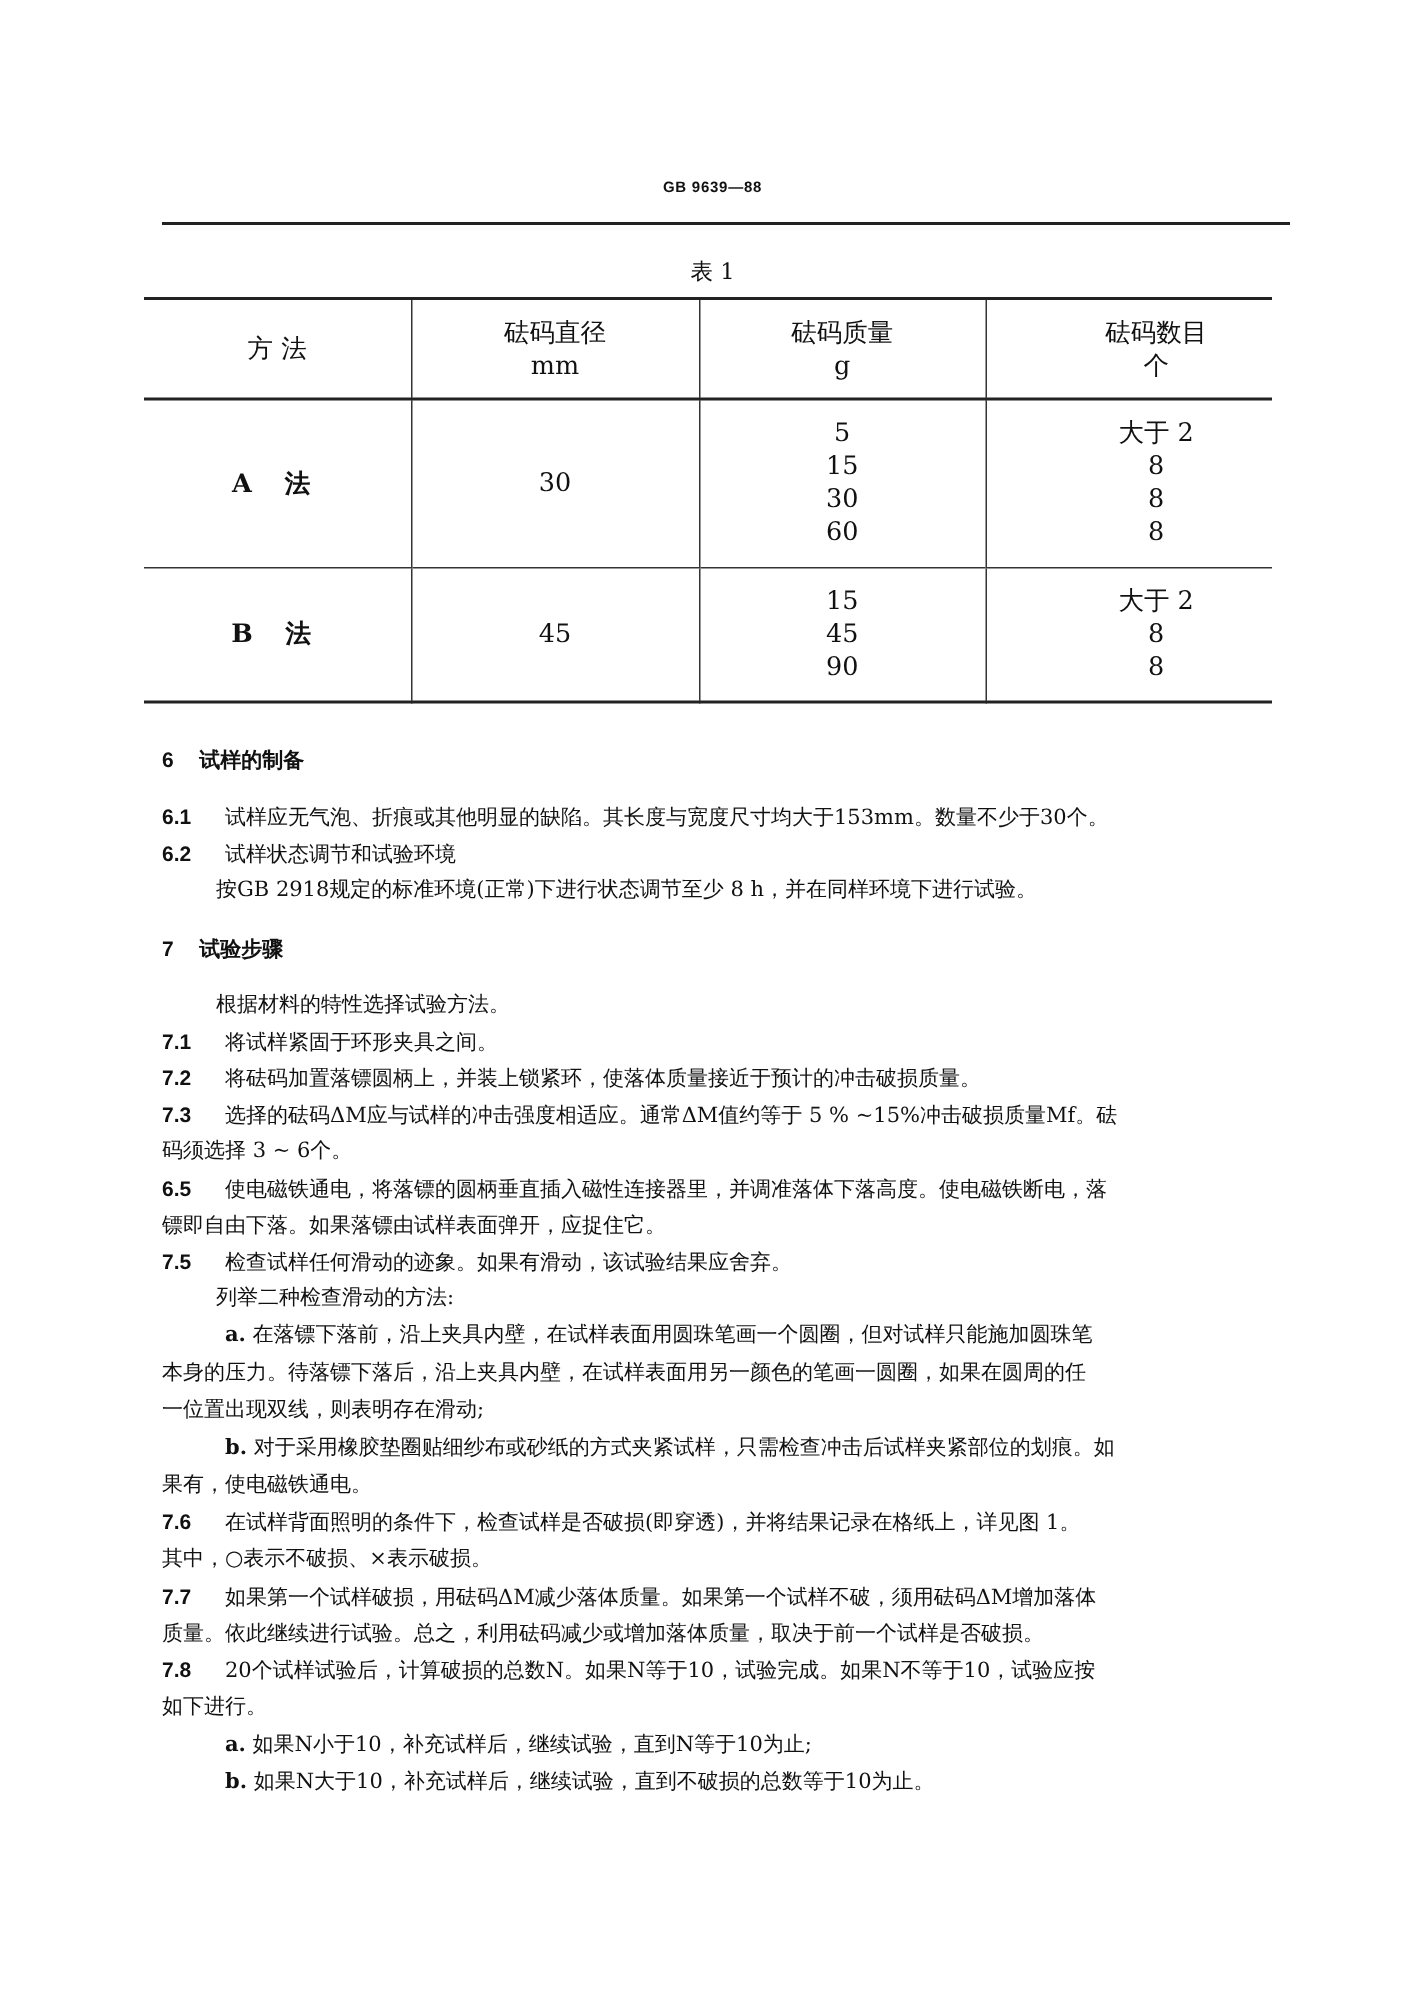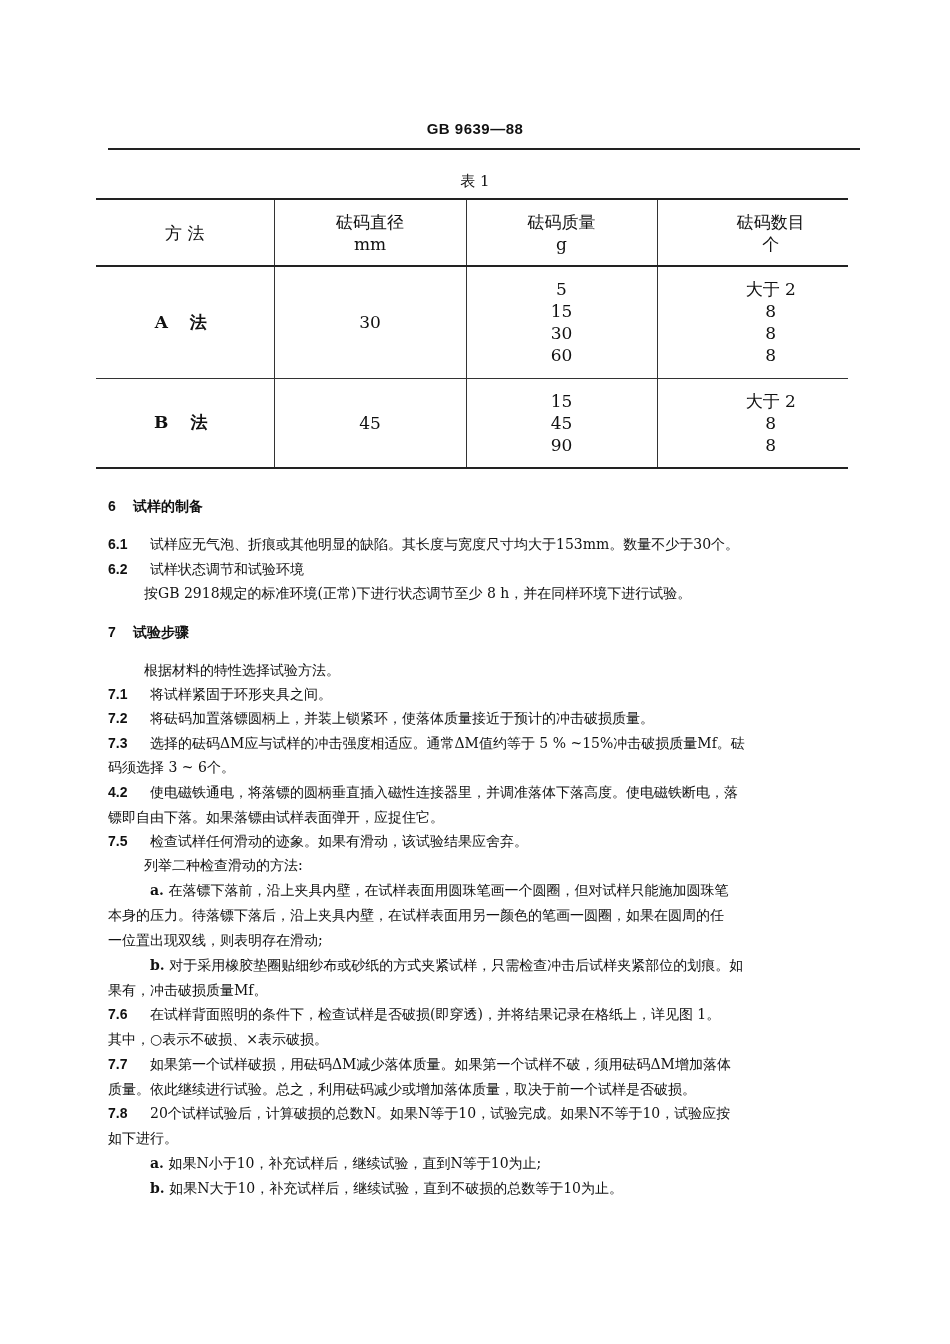--- a/index.html
+++ b/index.html
@@ -4,21 +4,21 @@
 <style>
   html, body { margin: 0; padding: 0; background: #ffffff; }
   body {
     width: 950px; height: 1344px; position: relative; overflow: hidden;
     font-family: "DejaVu Serif", "Liberation Serif", serif;
     color: #111;
   }
   .std-code {
     position: absolute; top: 120px; left: 0; width: 950px; text-align: center;
     font-family: "Liberation Sans", "DejaVu Sans", sans-serif;
-    font-weight: bold; font-size: 15px; letter-spacing: 0.5px;
+    font-weight: bold; font-size: 10px; letter-spacing: 0.5px;
   }
   .header-rule {
     position: absolute; top: 148px; left: 108px; width: 752px; height: 2px; background: #222;
   }
   .table-caption {
     position: absolute; top: 172px; left: 0; width: 950px; text-align: center;
     font-size: 15px;
   }
   table.t1 {
     position: absolute; top: 198px; left: 96px; width: 752px;
@@ -141,39 +141,39 @@
   </div>
   <div class="line" style="top:706px;">
     <span class="num">7.2</span><span>将砝码加置落镖圆柄上，并装上锁紧环，使落体质量接近于预计的冲击破损质量。</span>
   </div>
   <div class="line" style="top:731px;">
     <span class="num">7.3</span><span>选择的砝码ΔM应与试样的冲击强度相适应。通常ΔM值约等于 5 % ~15%冲击破损质量Mf。砝</span>
   </div>
   <div class="line" style="top:755px;">码须选择 3 ~ 6个。</div>
 
   <div class="line" style="top:780px;">
-    <span class="num">4.2</span><span>使电磁铁通电，将落镖的圆柄垂直插入磁性连接器里，并调准落体下落高度。使电磁铁断电，落</span>
+    <span class="num">6.5</span><span>使电磁铁通电，将落镖的圆柄垂直插入磁性连接器里，并调准落体下落高度。使电磁铁断电，落</span>
   </div>
   <div class="line" style="top:805px;">镖即自由下落。如果落镖由试样表面弹开，应捉住它。</div>
 
   <div class="line" style="top:829px;">
     <span class="num">7.5</span><span>检查试样任何滑动的迹象。如果有滑动，该试验结果应舍弃。</span>
   </div>
   <div class="line indent1" style="top:853px;">列举二种检查滑动的方法:</div>
   <div class="line indent2" style="top:878px;">
     <span class="bold">a.</span>
     <span>在落镖下落前，沿上夹具内壁，在试样表面用圆珠笔画一个圆圈，但对试样只能施加圆珠笔</span>
   </div>
   <div class="line" style="top:903px;">本身的压力。待落镖下落后，沿上夹具内壁，在试样表面用另一颜色的笔画一圆圈，如果在圆周的任</div>
   <div class="line" style="top:928px;text-align:center;">一位置出现双线，则表明存在滑动;</div>
   <div class="line indent2" style="top:953px;">
     <span class="bold">b.</span>
     <span>对于采用橡胶垫圈贴细纱布或砂纸的方式夹紧试样，只需检查冲击后试样夹紧部位的划痕。如</span>
   </div>
-  <div class="line" style="top:978px;">果有，冲击破损质量Mf。</div>
+  <div class="line" style="top:978px;">果有，使电磁铁通电。</div>
 
   <div class="line" style="top:1002px;">
     <span class="num">7.6</span><span>在试样背面照明的条件下，检查试样是否破损(即穿透)，并将结果记录在格纸上，详见图 1。</span>
   </div>
   <div class="line" style="top:1027px;">其中，○表示不破损、×表示破损。</div>
 
   <div class="line" style="top:1052px;">
     <span class="num">7.7</span><span>如果第一个试样破损，用砝码ΔM减少落体质量。如果第一个试样不破，须用砝码ΔM增加落体</span>
   </div>
   <div class="line" style="top:1077px;">质量。依此继续进行试验。总之，利用砝码减少或增加落体质量，取决于前一个试样是否破损。</div>

